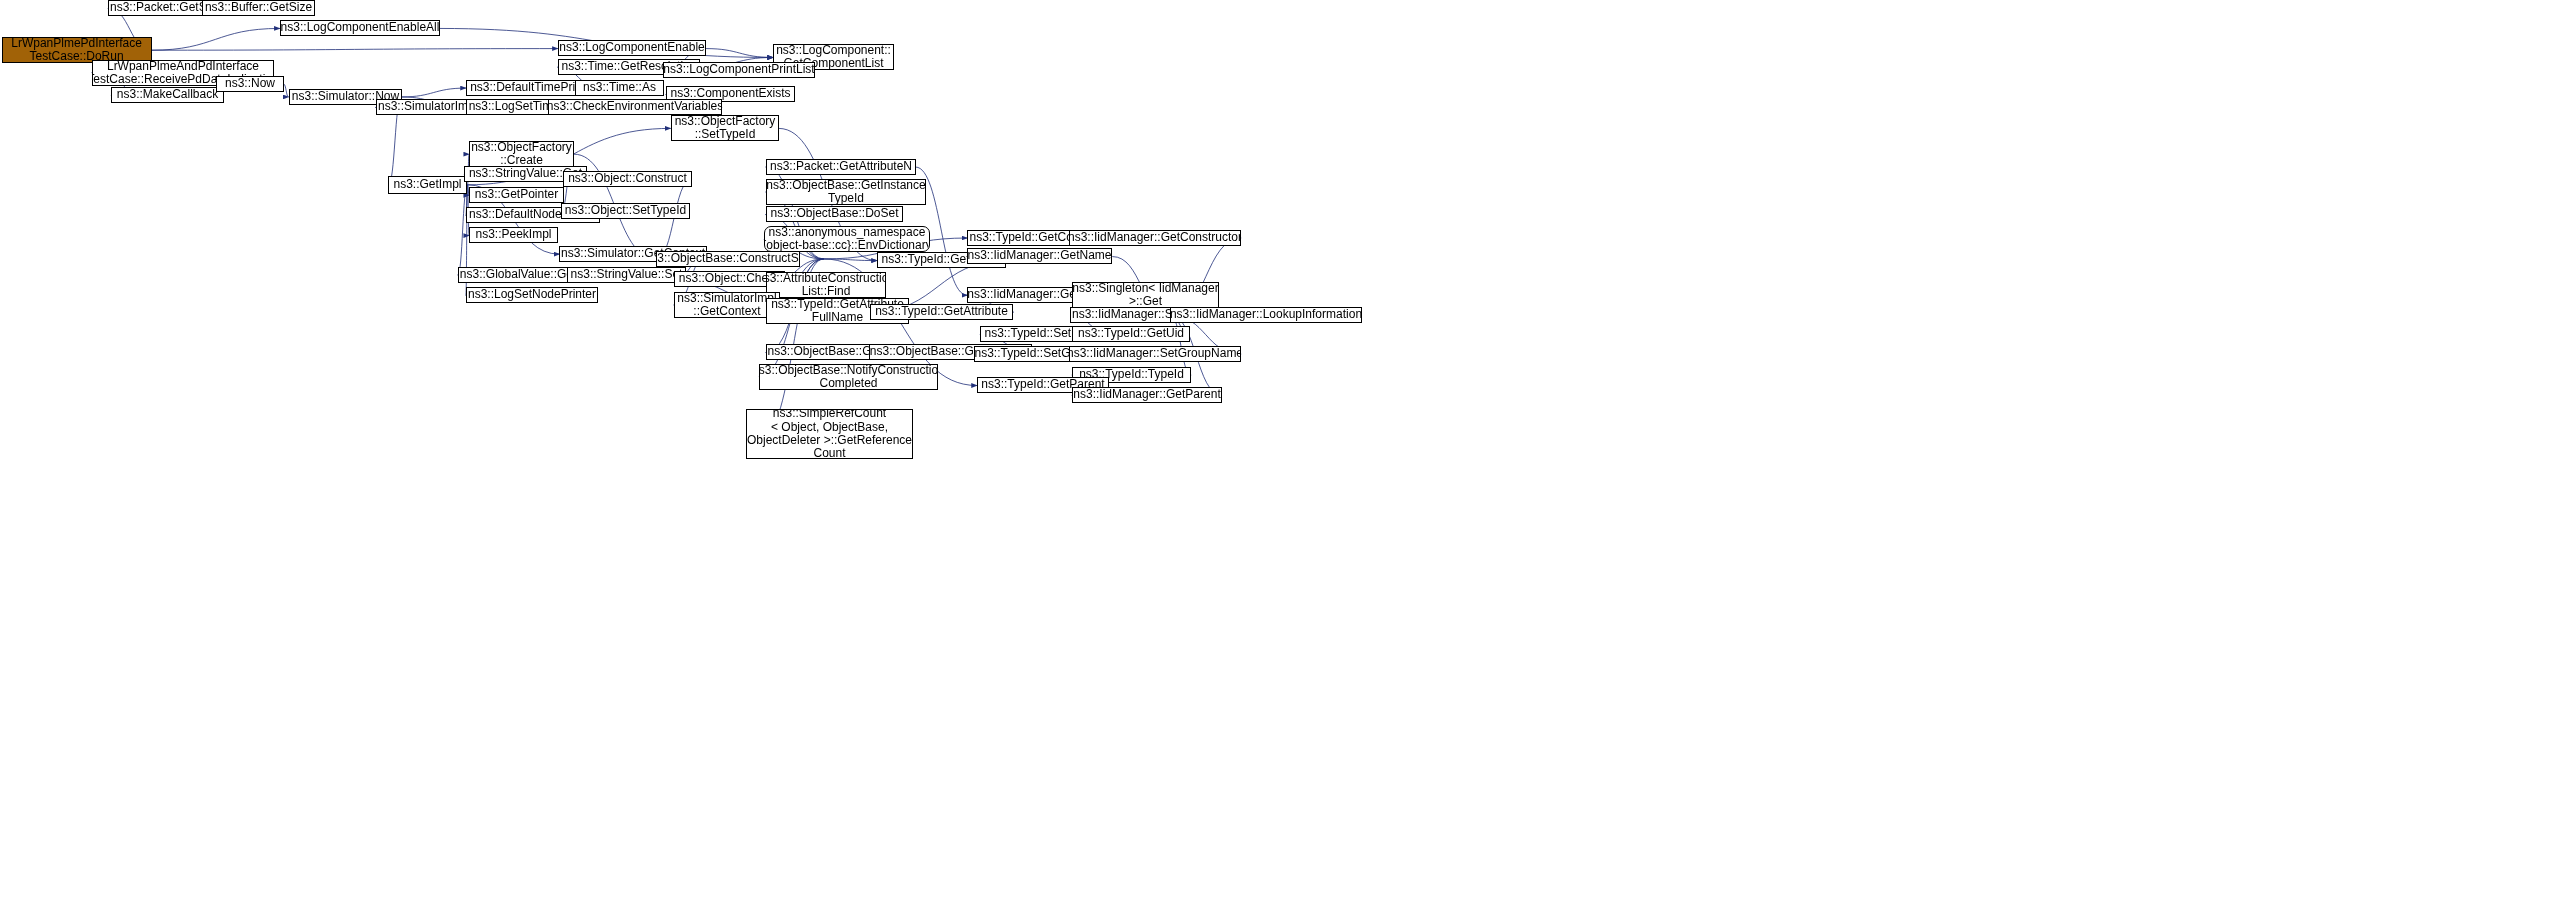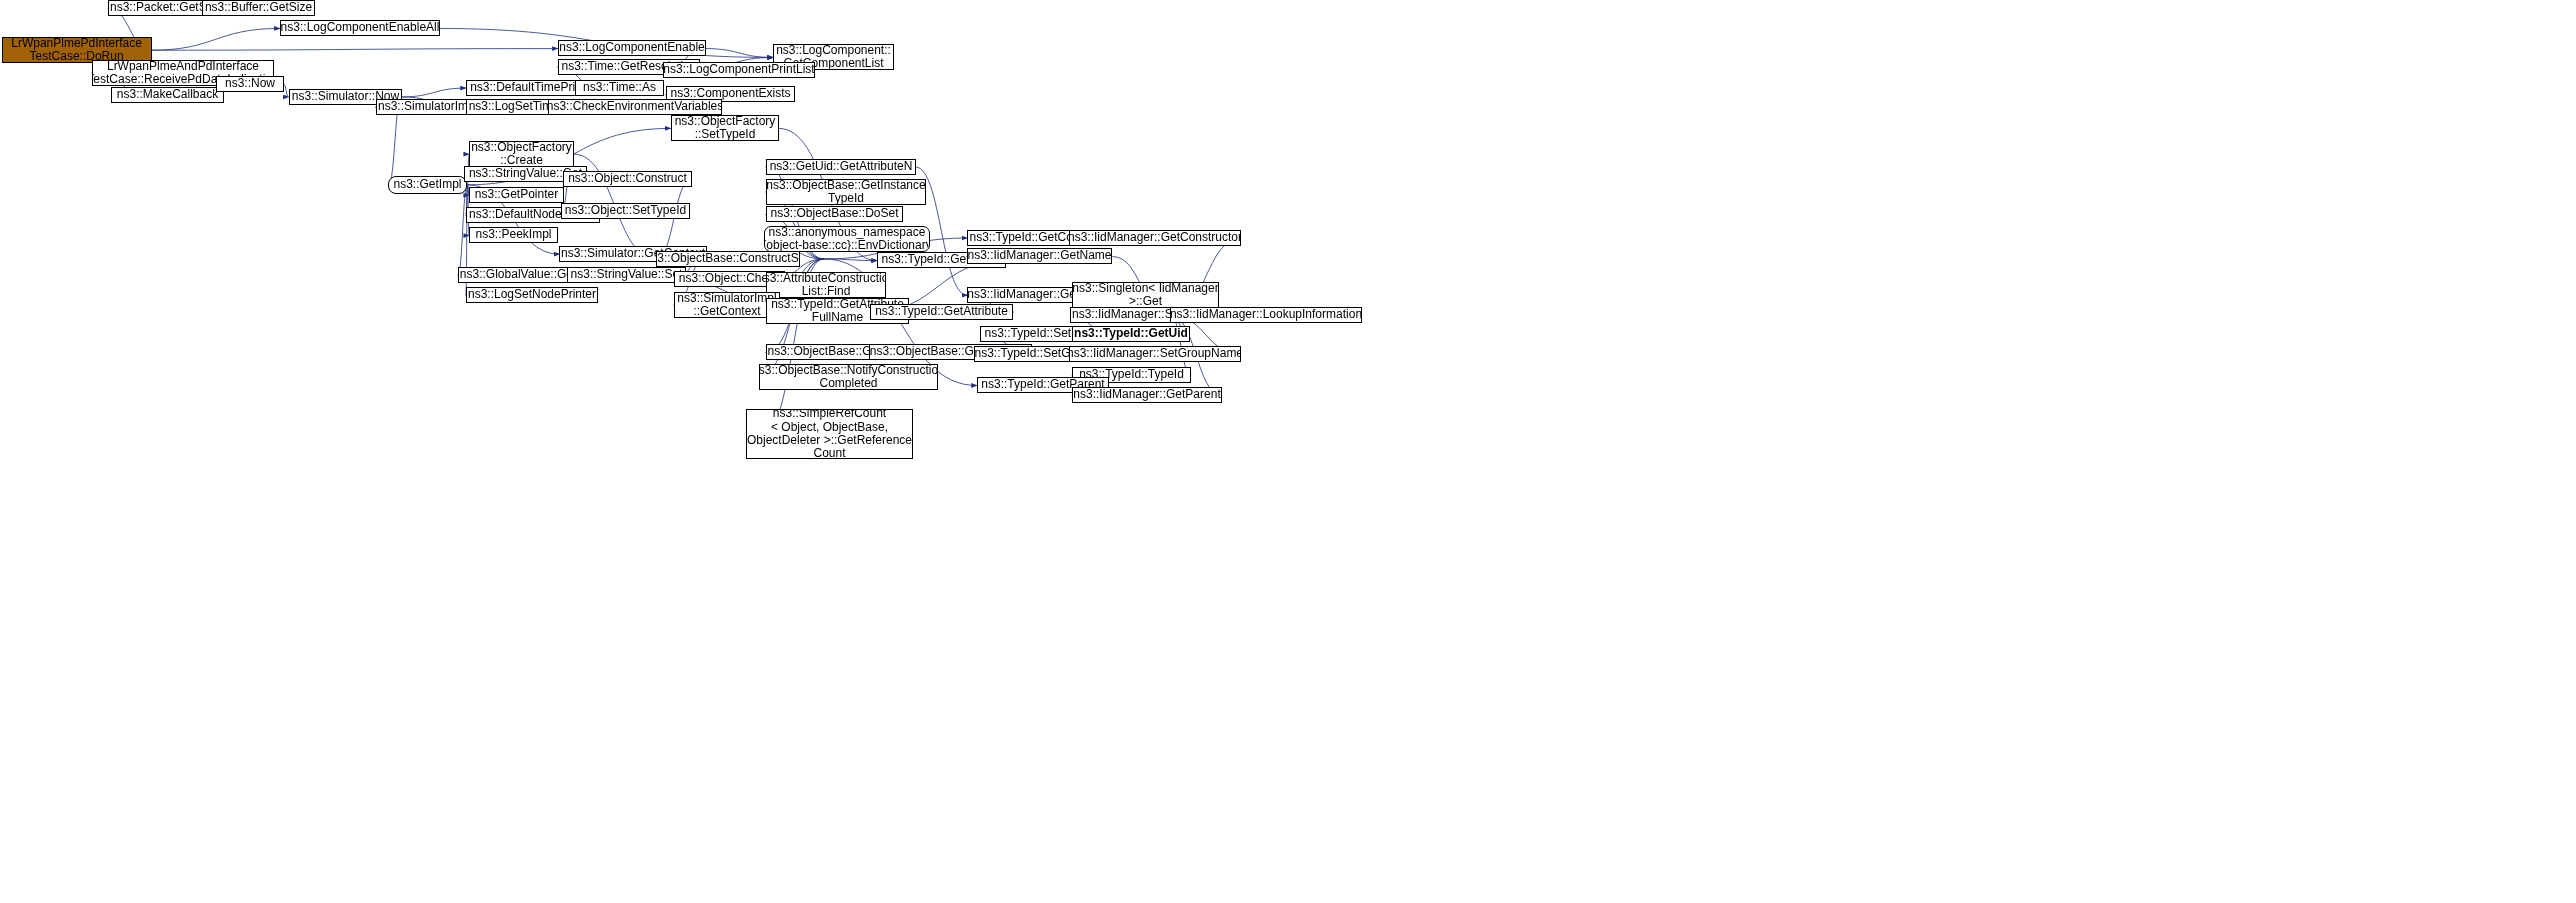--- a/index.html
+++ b/index.html
@@ -156,23 +156,23 @@
     </div>
     <div class="node" style="left: 671px; top: 115px; width: 108px; height: 26px;">
       <span>ns3::ObjectFactory
 ::SetTypeId</span>
     </div>
     <div class="node" style="left: 469px; top: 141px; width: 105px; height: 26px;">
       <span>ns3::ObjectFactory
 ::Create</span>
     </div>
     <div class="node" style="left: 766px; top: 159px; width: 150px; height: 16px;">
-      <span>ns3::GetUid::GetAttributeN</span>
-    </div>
-    <div class="node" style="left: 388px; top: 176px; width: 79px; height: 17.7px; border-radius: 8px;">
+      <span>ns3::Packet::GetAttributeN</span>
+    </div>
+    <div class="node" style="left: 388px; top: 176px; width: 79px; height: 17.7px;">
       <span>ns3::GetImpl</span>
     </div>
     <div class="node" style="left: 464px; top: 166px; width: 123px; height: 16px;">
       <span>ns3::StringValue::Get</span>
     </div>
     <div class="node" style="left: 563px; top: 171px; width: 129px; height: 16px;">
       <span>ns3::Object::Construct</span>
     </div>
     <div class="node" style="left: 766px; top: 179px; width: 160px; height: 26px;">
       <span>ns3::ObjectBase::GetInstance
@@ -251,21 +251,21 @@
     </div>
     <div class="node" style="left: 1070px; top: 307px; width: 150px; height: 16px;">
       <span>ns3::IidManager::SetParent</span>
     </div>
     <div class="node" style="left: 1170px; top: 307px; width: 192px; height: 16px;">
       <span>ns3::IidManager::LookupInformation</span>
     </div>
     <div class="node" style="left: 980px; top: 326px; width: 131px; height: 16px;">
       <span>ns3::TypeId::SetParent</span>
     </div>
-    <div class="node" style="left: 1072px; top: 326px; width: 118px; height: 16px; font-weight: bold;">
+    <div class="node" style="left: 1072px; top: 326px; width: 118px; height: 16px;">
       <span>ns3::TypeId::GetUid</span>
     </div>
     <div class="node" style="left: 766px; top: 344px; width: 153px; height: 16px;">
       <span>ns3::ObjectBase::GetTypeId</span>
     </div>
     <div class="node" style="left: 869px; top: 344px; width: 163px; height: 16px;">
       <span>ns3::ObjectBase::GetObjectIid</span>
     </div>
     <div class="node" style="left: 974px; top: 346px; width: 153px; height: 16px;">
       <span>ns3::TypeId::SetGroupName</span>

